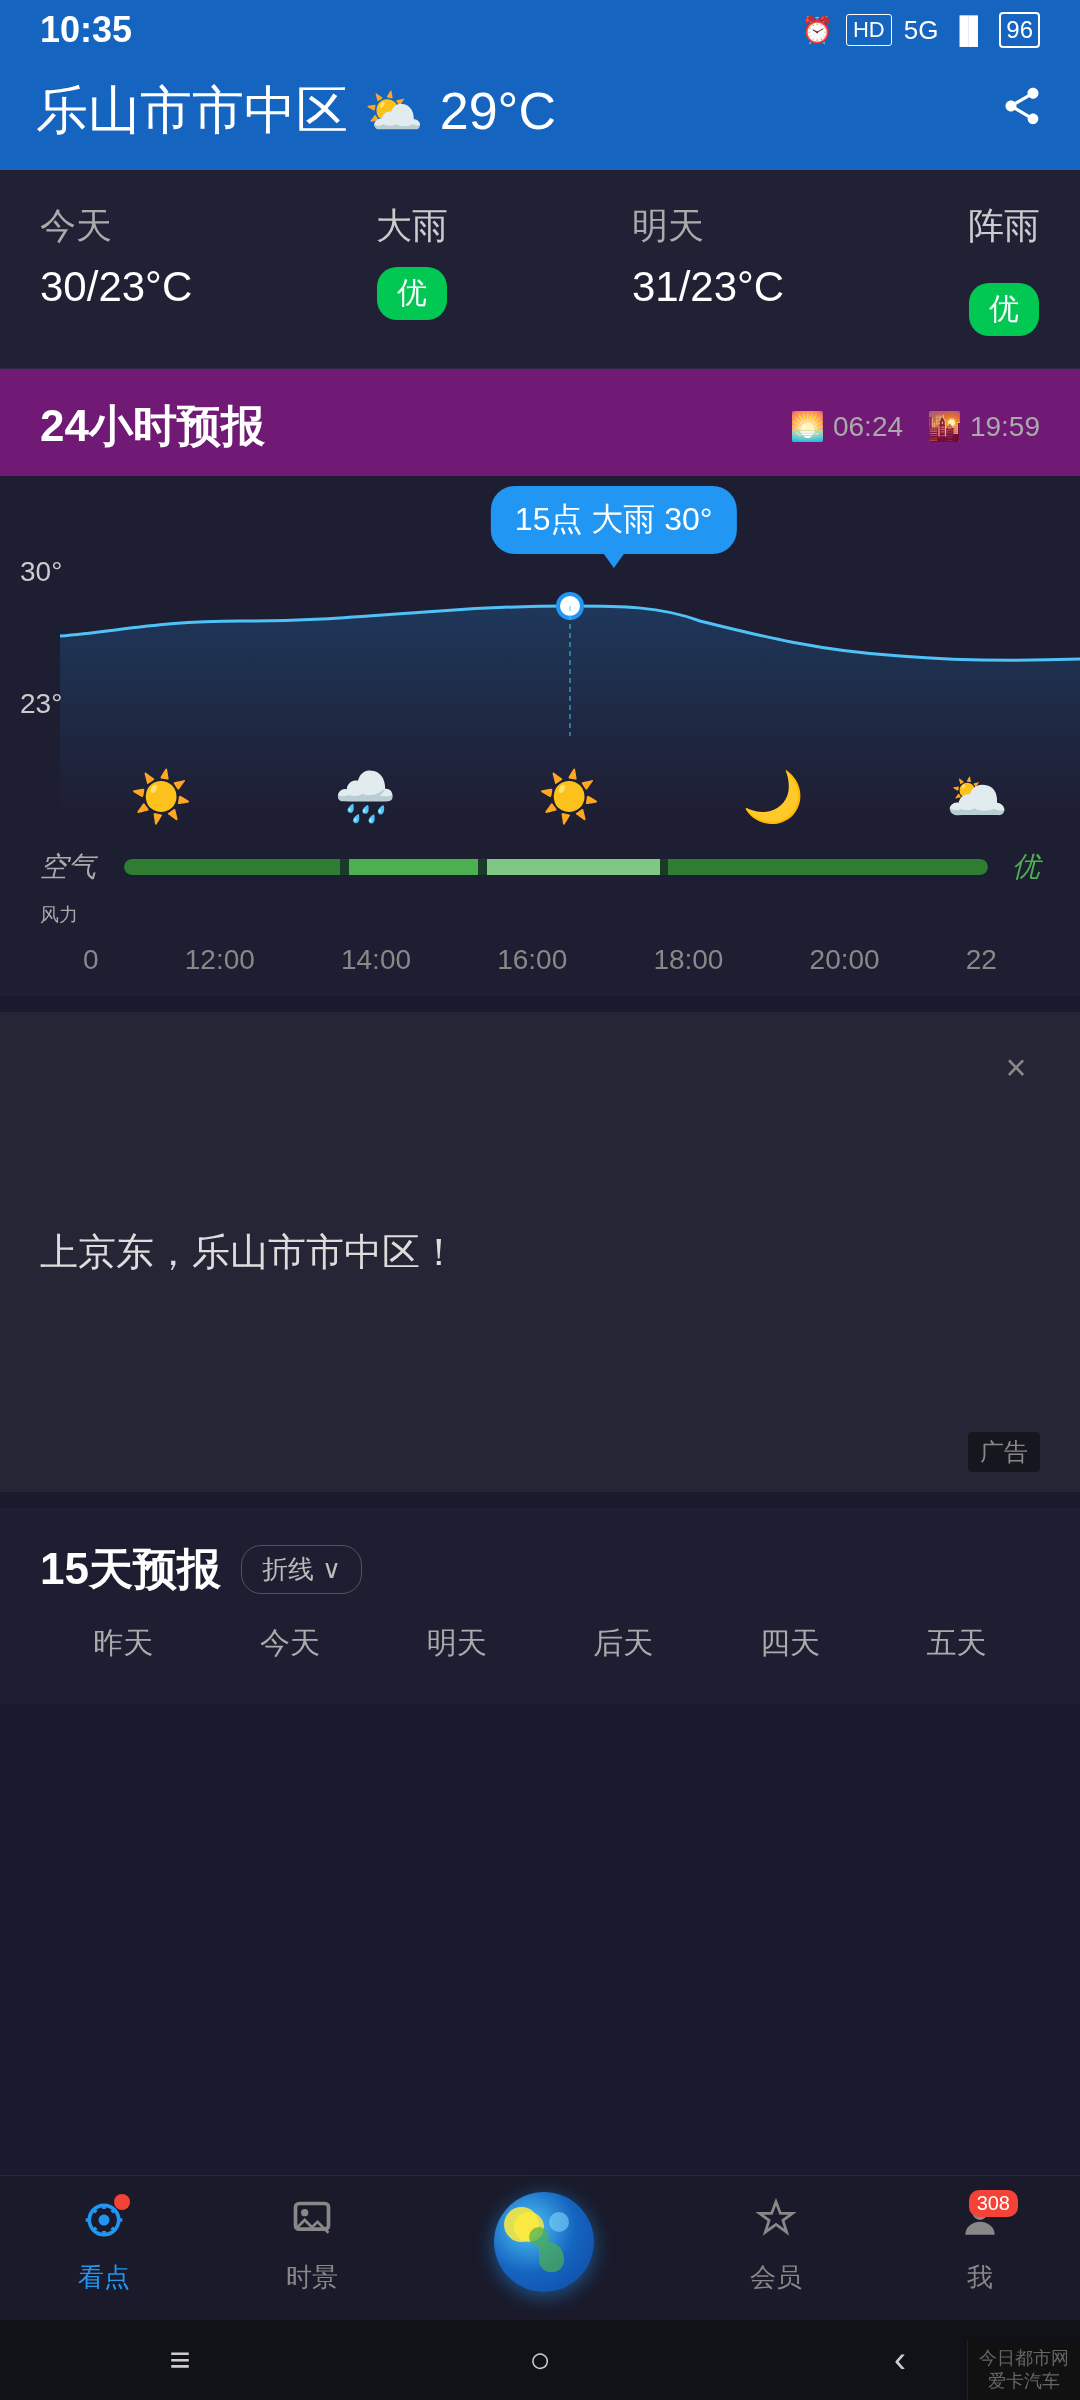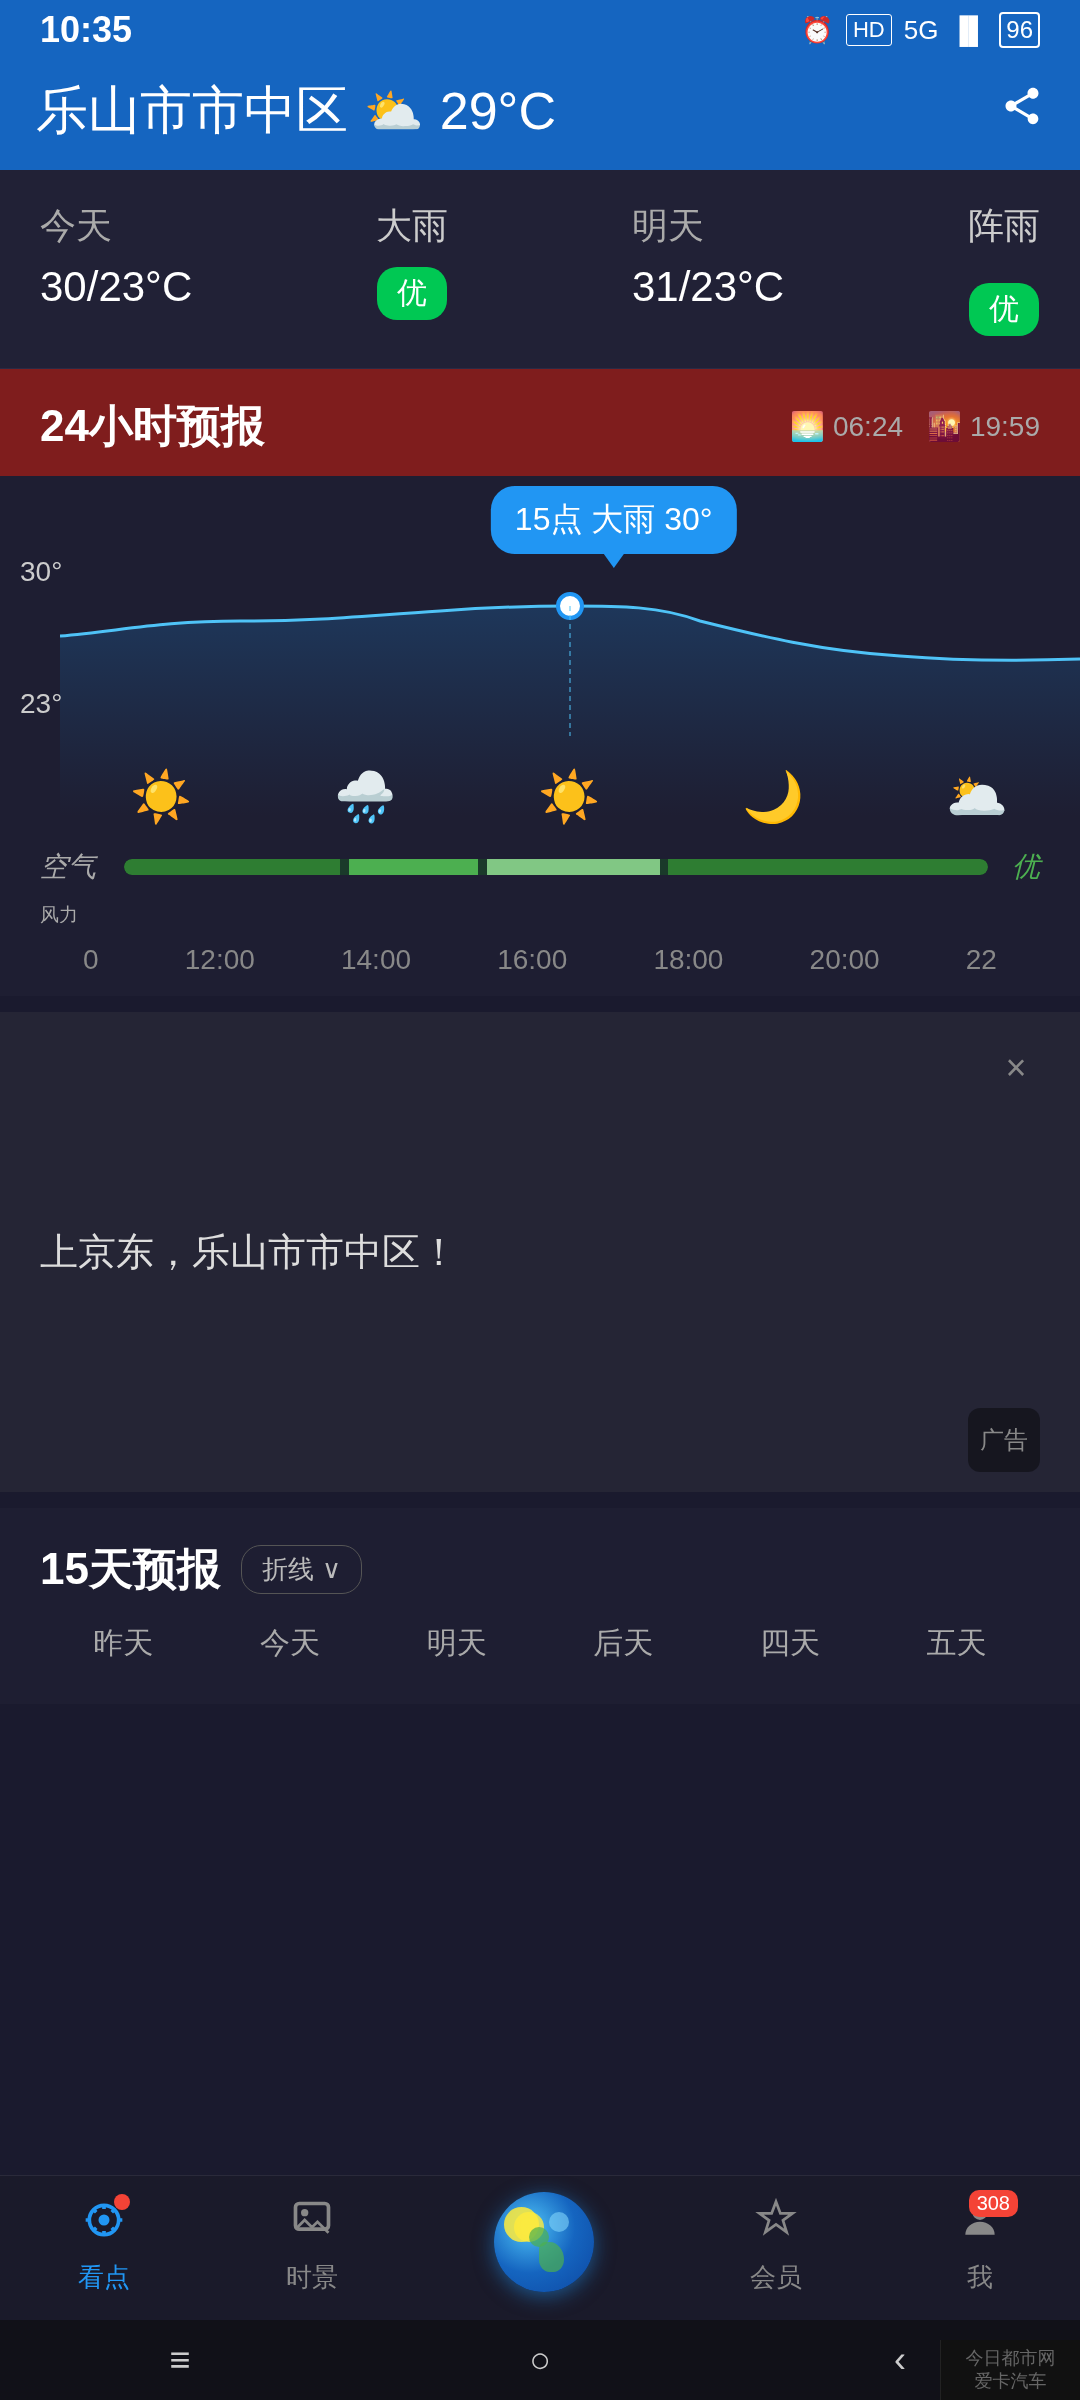--- a/index.html
+++ b/index.html
@@ -96,21 +96,21 @@
       display: inline-block;
       background: #00c853;
       color: #fff;
       font-size: 30px;
       padding: 6px 20px;
       border-radius: 20px;
     }
 
     
     .forecast-24h {
-      background: #7f1d1d;
+      background: #701a75;
       padding: 28px 0 0;
     }
     .forecast-header {
       display: flex;
       align-items: center;
       justify-content: space-between;
       padding: 0 40px 20px;
     }
     .forecast-title {
       font-size: 44px;
@@ -227,22 +227,22 @@
       justify-content: center;
       align-self: flex-start;
     }
     .ad-label {
       font-size: 24px;
       color: #888;
       position: absolute;
       right: 40px;
       bottom: 20px;
       background: rgba(0,0,0,0.4);
-      padding: 16px 12px;
-      border-radius: 12px;
+      padding: 4px 12px;
+      border-radius: 4px;
     }
     .ad-container {
       position: relative;
       background: #252535;
       margin: 0;
     }
 
     
     .forecast-15 {
       background: #1e1e32;
@@ -623,16 +623,16 @@
   <div class="android-nav-btn">
     <span>≡</span>
   </div>
   <div class="android-nav-btn">
     <span>○</span>
   </div>
   <div class="android-nav-btn">
     <span>‹</span>
   </div>
 
-  <div style="position:absolute;right:0;bottom:0;width:140px;height:60px;background:#111;display:flex;align-items:center;justify-content:center;border-left:1px solid #222;">
+  <div style="position:absolute;right:0;bottom:0;width:113px;height:60px;background:#111;display:flex;align-items:center;justify-content:center;border-left:1px solid #222;">
     <span style="font-size:18px;color:#666;text-align:center;line-height:1.3;">今日都市网<br>爱卡汽车</span>
   </div>
 </div>
 
 </body></html>

